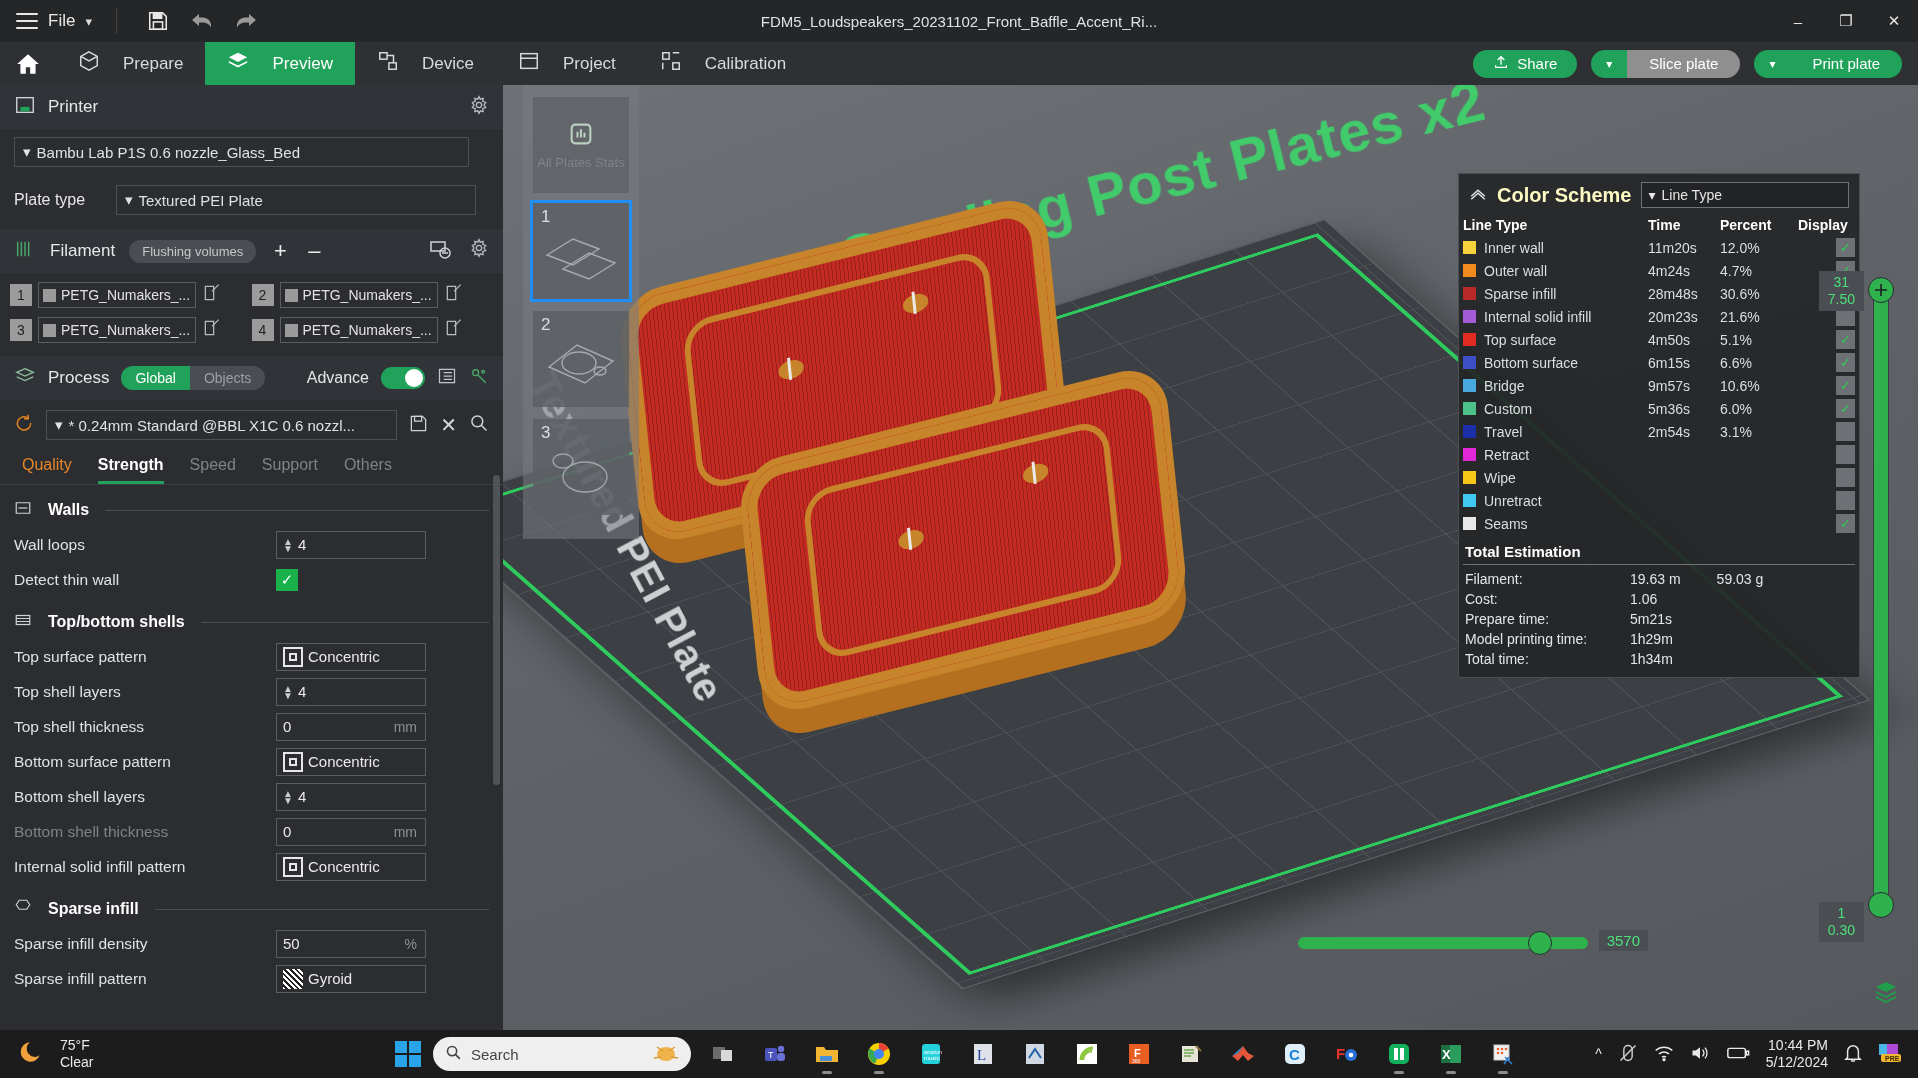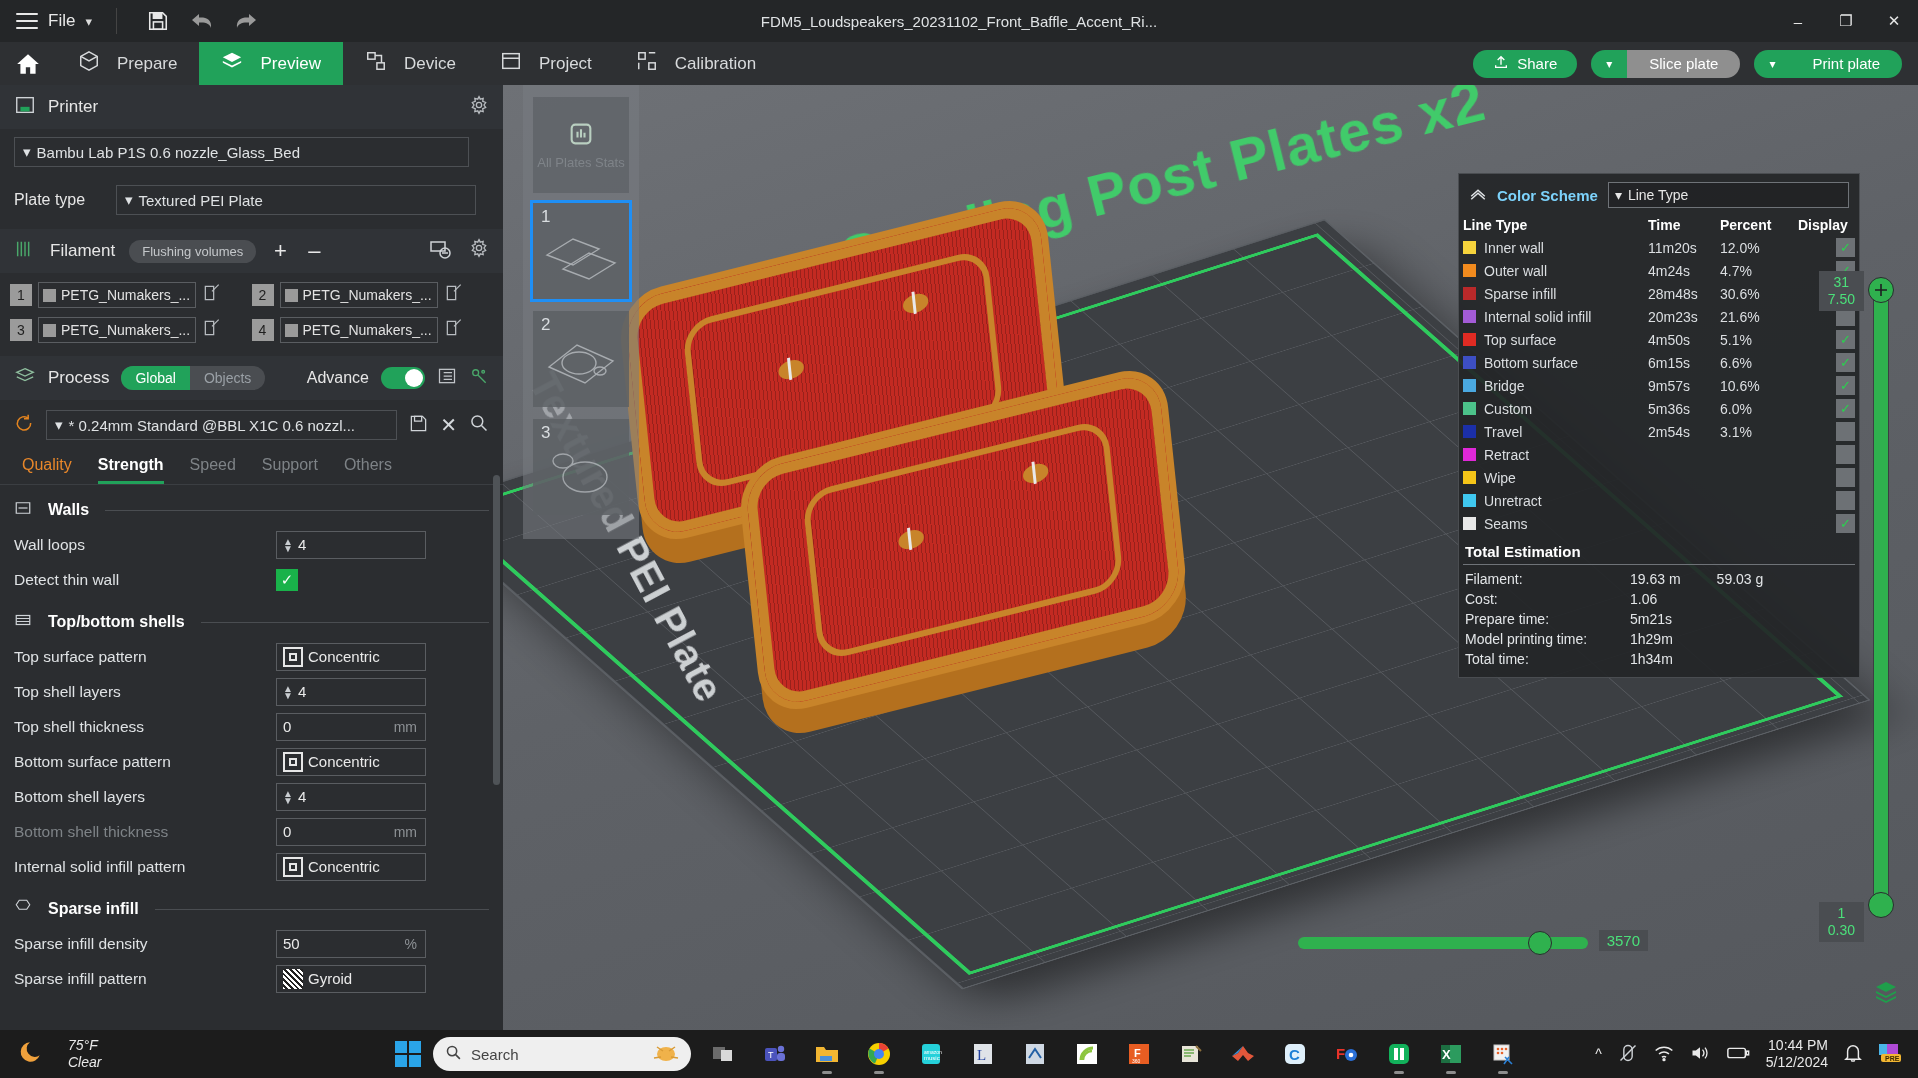--- a/index.html
+++ b/index.html
@@ -18,21 +18,21 @@
   .tb-sep { width:1px; height:26px; background:#444; margin:0 14px; }
   .tb-ico { width:34px; height:30px; display:flex; align-items:center; justify-content:center; }
   .tb-title { position:absolute; left:0; right:0; text-align:center; font-size:15px; color:#dfe2e4; pointer-events:none;}
   .tb-right { position:absolute; right:0; top:0; height:42px; display:flex; align-items:center; }
   .winbtn { width:48px; height:42px; display:flex; align-items:center; justify-content:center; color:#e6e6e6; font-size:15px;}
 
   
   .tabbar { position:absolute; left:0; top:42px; width:1918px; height:43px; background:#2e3033;
     display:flex; align-items:stretch; }
   .homebtn { width:56px; display:flex; align-items:center; justify-content:center; }
-  .tabitem { display:flex; align-items:center; gap:17px; padding:0 22px; font-size:17px; color:#d8dadc;justify-content:flex-end; }
+  .tabitem { display:flex; align-items:center; gap:23px; padding:0 22px; font-size:17px; color:#d8dadc;justify-content:flex-end; }
   .tabitem.active { background:#21a25a; color:#ffffff; }
   .tabbar-right { margin-left:auto; display:flex; align-items:center; gap:14px; padding-right:16px; }
   .pill { height:28px; border-radius:15px; display:flex; align-items:center; justify-content:center;
      background:#21a25a; color:#fff; font-size:15px; padding:0 20px; gap:8px; }
   .splitbtn { display:flex; height:28px; border-radius:15px; overflow:hidden; }
   .splitbtn .arrow { background:#21a25a; color:#fff; width:36px; display:flex; align-items:center; justify-content:center; font-size:12px;}
   .splitbtn .main { display:flex; align-items:center; justify-content:center; padding:0 22px; font-size:15px;}
   .splitbtn .main.grey { background:#8f8f8f; color:#fff;}
   .splitbtn .main.green { background:#21a25a; color:#fff;}
 
@@ -129,21 +129,21 @@
   .plate-thumb.sel { outline:3px solid #1f8ff5; }
   .plate-thumb .num { position:absolute; left:8px; top:4px; font-size:17px; color:#d9dde0;}
   .allplates { width:96px; height:96px; margin:0 10px 10px 10px; background:rgba(92,96,101,.7);
       display:flex; flex-direction:column; align-items:center; justify-content:center; gap:4px;
       color:#7f8489; font-size:13px; text-align:center; line-height:15px;}
 
   
   .cspanel { position:absolute; right:58px; top:88px; width:402px; background:rgba(36,38,40,.93);
       border:1px solid #4a4d51; font-size:14px;}
   .cs-head { display:flex; align-items:center; gap:10px; padding:8px 10px 6px 10px;}
-  .cs-head .ttl { font-weight:bold; font-size:15px; color:#7dd3fc;text-align:right;}
+  .cs-head .ttl { font-weight:bold; font-size:20px; color:#fef9c3;text-align:right;}
   .cs-sel { flex:1; height:26px; border:1px solid #6f7378; display:flex; align-items:center; gap:6px;
       padding:0 6px; color:#e7e7e7; background:rgba(0,0,0,.15);}
   table.cs { width:100%; border-collapse:collapse;}
   table.cs th { text-align:left; font-size:14px; color:#fff; padding:3px 4px; font-weight:bold;}
   table.cs td { padding:2px 4px; color:#dcdfe2; font-size:14px; white-space:nowrap;}
   .lt { display:flex; align-items:center; gap:8px;}
   .ltsw { width:13px; height:13px; flex:none;}
   .dispbox { width:19px; height:19px; background:#6d7175; display:flex; align-items:center; justify-content:center;
      color:#2bd04f; font-size:13px; margin-left:auto;}
   .cs-total { font-weight:bold; color:#fff; padding:8px 6px 4px 6px; font-size:15px;}
@@ -163,21 +163,21 @@
 
   
   .hslider { position:absolute; left:795px; right:330px; bottom:78px; height:18px;}
   .htrack { position:absolute; left:0; right:0; top:3px; height:12px; border-radius:7px; background:#2fb14e;}
   .hknob { position:absolute; right:36px; top:-3px; width:24px; height:24px; border-radius:50%; background:#2fb14e; border:1px solid #2a2c2f;}
   .htag { position:absolute; right:-60px; top:-4px; background:#4a4d51; color:#4be07a; font-size:15px; padding:2px 8px;}
 
   
   .taskbar { position:absolute; left:0; bottom:0; width:1918px; height:48px; background:#1c1c1c;
       display:flex; align-items:center; }
-  .weather { display:flex; align-items:center; gap:24px; padding-left:18px; width:180px;font-style:italic;}
+  .weather { display:flex; align-items:center; gap:16px; padding-left:18px; width:180px;}
   .weather .txt { font-size:14px; line-height:17px; color:#e9e9e9;}
   .tb-center { position:absolute; left:0; right:0; display:flex; align-items:center; justify-content:center; gap:12px;}
   .winlogo { width:26px; height:26px; display:grid; grid-template-columns:1fr 1fr; grid-gap:2px;}
   .winlogo i { background:#2aa4e8; display:block;}
   .searchbox { width:258px; height:34px; border-radius:17px; background:#efefef; display:flex; align-items:center;
       padding:0 12px; gap:9px; color:#444; font-size:15px; position:relative;}
   .tbicon { width:40px; height:40px; border-radius:6px; display:flex; align-items:center; justify-content:center;
       position:relative; font-size:11px; }
   .tbicon .dot { position:absolute; bottom:0px; width:10px; height:3px; border-radius:2px; background:#8d8d8d;}
   .tray { position:absolute; right:14px; display:flex; align-items:center; gap:16px; color:#e9e9e9; font-size:14px;}

